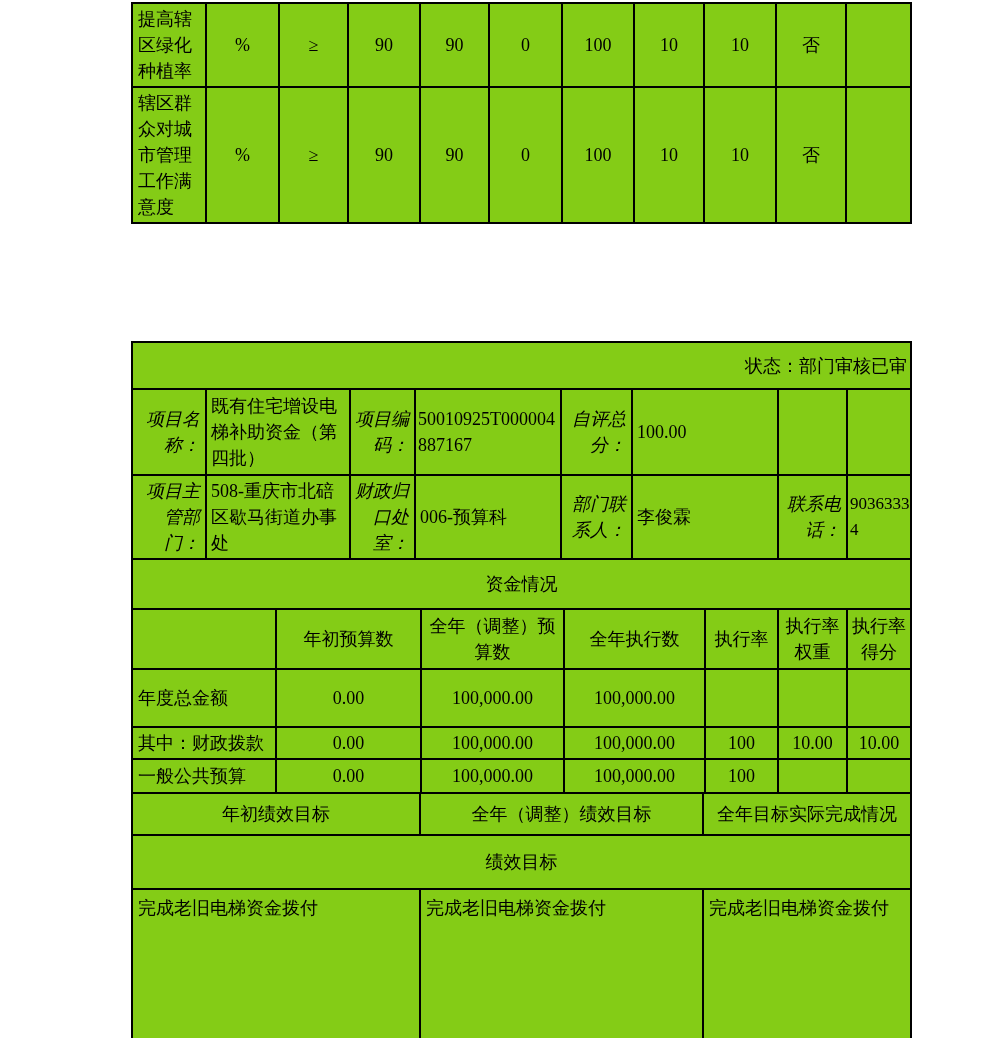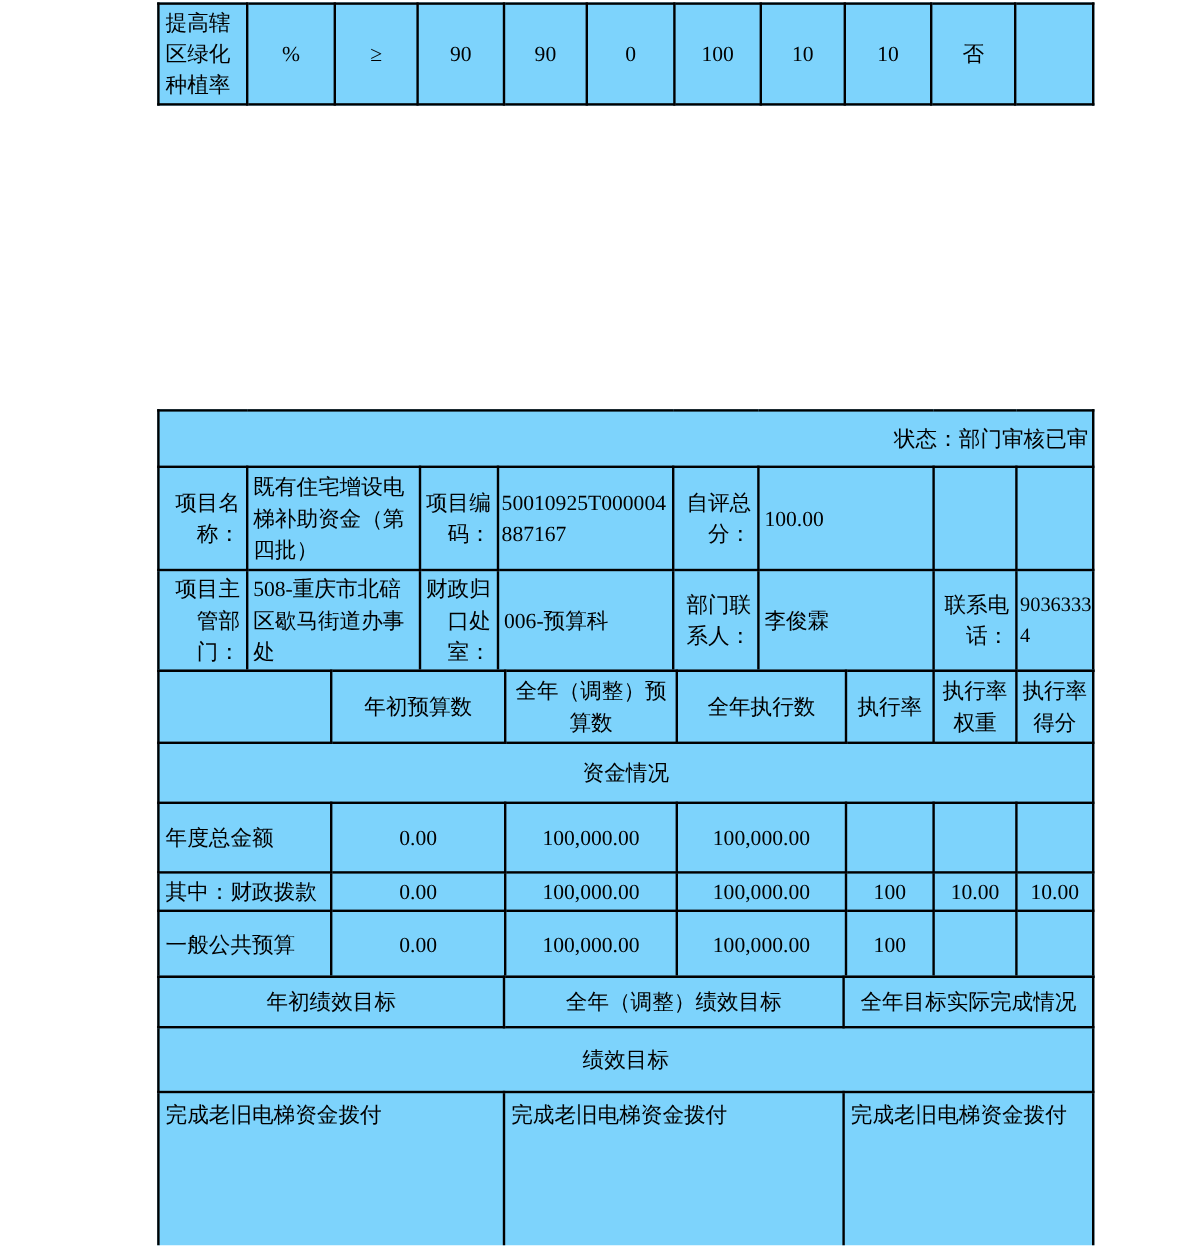--- a/index.html
+++ b/index.html
@@ -9,36 +9,36 @@
     height: 1038px;
     background: #ffffff;
     overflow: hidden;
     font-family: "Liberation Serif", "DejaVu Serif", serif;
     color: #000000;
   }
   table.t {
     border-collapse: collapse;
     table-layout: fixed;
     width: 779px;
-    background: #7dd3fc;
+    background: #84cc16;
   }
   table.t td {
     border: 2px solid #000000;
     font-size: 18px;
     line-height: 26px;
     padding: 2px 4px;
     vertical-align: middle;
     color: #000000;
     word-break: break-all;
     overflow: hidden;
   }
   .c { text-align: center; }
   .l { text-align: left; }
   .vt { vertical-align: top !important; padding-top: 5px !important; }
-  .lbl { text-align: right; padding: 2px 5px 2px 2px !important; }
+  .lbl { text-align: right; padding: 2px 5px 2px 2px !important; font-style: italic; }
   .val { text-align: left; padding: 2px 3px 2px 4px !important; }
   .code { padding: 2px 1px 2px 2px !important; }
   .phone { padding: 2px 0 2px 2px !important; font-size: 17px !important; }
   .status-cell { text-align: right; padding-right: 3px !important; }
   .section-head { text-align: center; }
   #table1-wrap { position: absolute; top: 2px; left: 131px; }
   #title { position: absolute; top: 287px; left: 131px; width: 779px;
            text-align: center; font-size: 30px; font-weight: bold;
            line-height: 34px; white-space: nowrap; }
   #table2-wrap { position: absolute; top: 341px; left: 131px; }
@@ -72,20 +72,33 @@
         <td class="c">≥</td>
         <td class="c">90</td>
         <td class="c">90</td>
         <td class="c">0</td>
         <td class="c">100</td>
         <td class="c">10</td>
         <td class="c">10</td>
         <td class="c">否</td>
         <td class="c"></td>
       </tr>
+      <tr style="height:135px">
+        <td class="l" style="padding-left:5px">辖区群众对城市管理工作满意度</td>
+        <td class="c">%</td>
+        <td class="c">≥</td>
+        <td class="c">90</td>
+        <td class="c">90</td>
+        <td class="c">0</td>
+        <td class="c">100</td>
+        <td class="c">10</td>
+        <td class="c">10</td>
+        <td class="c">否</td>
+        <td class="c"></td>
+      </tr>
     </tbody>
       </table>
   </div>
 
 
   <div id="table2-wrap">
 
     <table class="t">
       <colgroup>
         <col style="width:74px">
@@ -128,51 +141,51 @@
       <colgroup>
         <col style="width:144px">
           <col style="width:145px">
           <col style="width:143px">
         <col style="width:141px">
           <col style="width:73px">
           <col style="width:69px">
         <col style="width:64px">
       </colgroup>
       <tbody>
-          <tr style="height:60px">
+          <tr style="height:50px">
+        <td colspan="7" class="section-head">资金情况</td>
+      </tr>
+      <tr style="height:60px">
         <td class="c"></td>
         <td class="c">年初预算数</td>
         <td class="c">全年（调整）预算数</td>
         <td class="c">全年执行数</td>
         <td class="c">执行率</td>
         <td class="c">执行率权重</td>
         <td class="c">执行率得分</td>
       </tr>
-      <tr style="height:50px">
-        <td colspan="7" class="section-head">资金情况</td>
-      </tr>
       <tr style="height:58px">
         <td class="l" style="padding-left:5px">年度总金额</td>
         <td class="c">0.00</td>
         <td class="c">100,000.00</td>
         <td class="c">100,000.00</td>
         <td class="c"></td>
         <td class="c"></td>
         <td class="c"></td>
       </tr>
       <tr style="height:28px">
         <td class="l" style="padding-left:5px">其中：财政拨款</td>
         <td class="c">0.00</td>
         <td class="c">100,000.00</td>
         <td class="c">100,000.00</td>
         <td class="c">100</td>
         <td class="c">10.00</td>
         <td class="c">10.00</td>
       </tr>
-      <tr style="height:55px">
+      <tr style="height:34px">
         <td class="l" style="padding-left:5px">一般公共预算</td>
         <td class="c">0.00</td>
         <td class="c">100,000.00</td>
         <td class="c">100,000.00</td>
         <td class="c">100</td>
         <td class="c"></td>
         <td class="c"></td>
       </tr>
     </tbody>
       </table>

